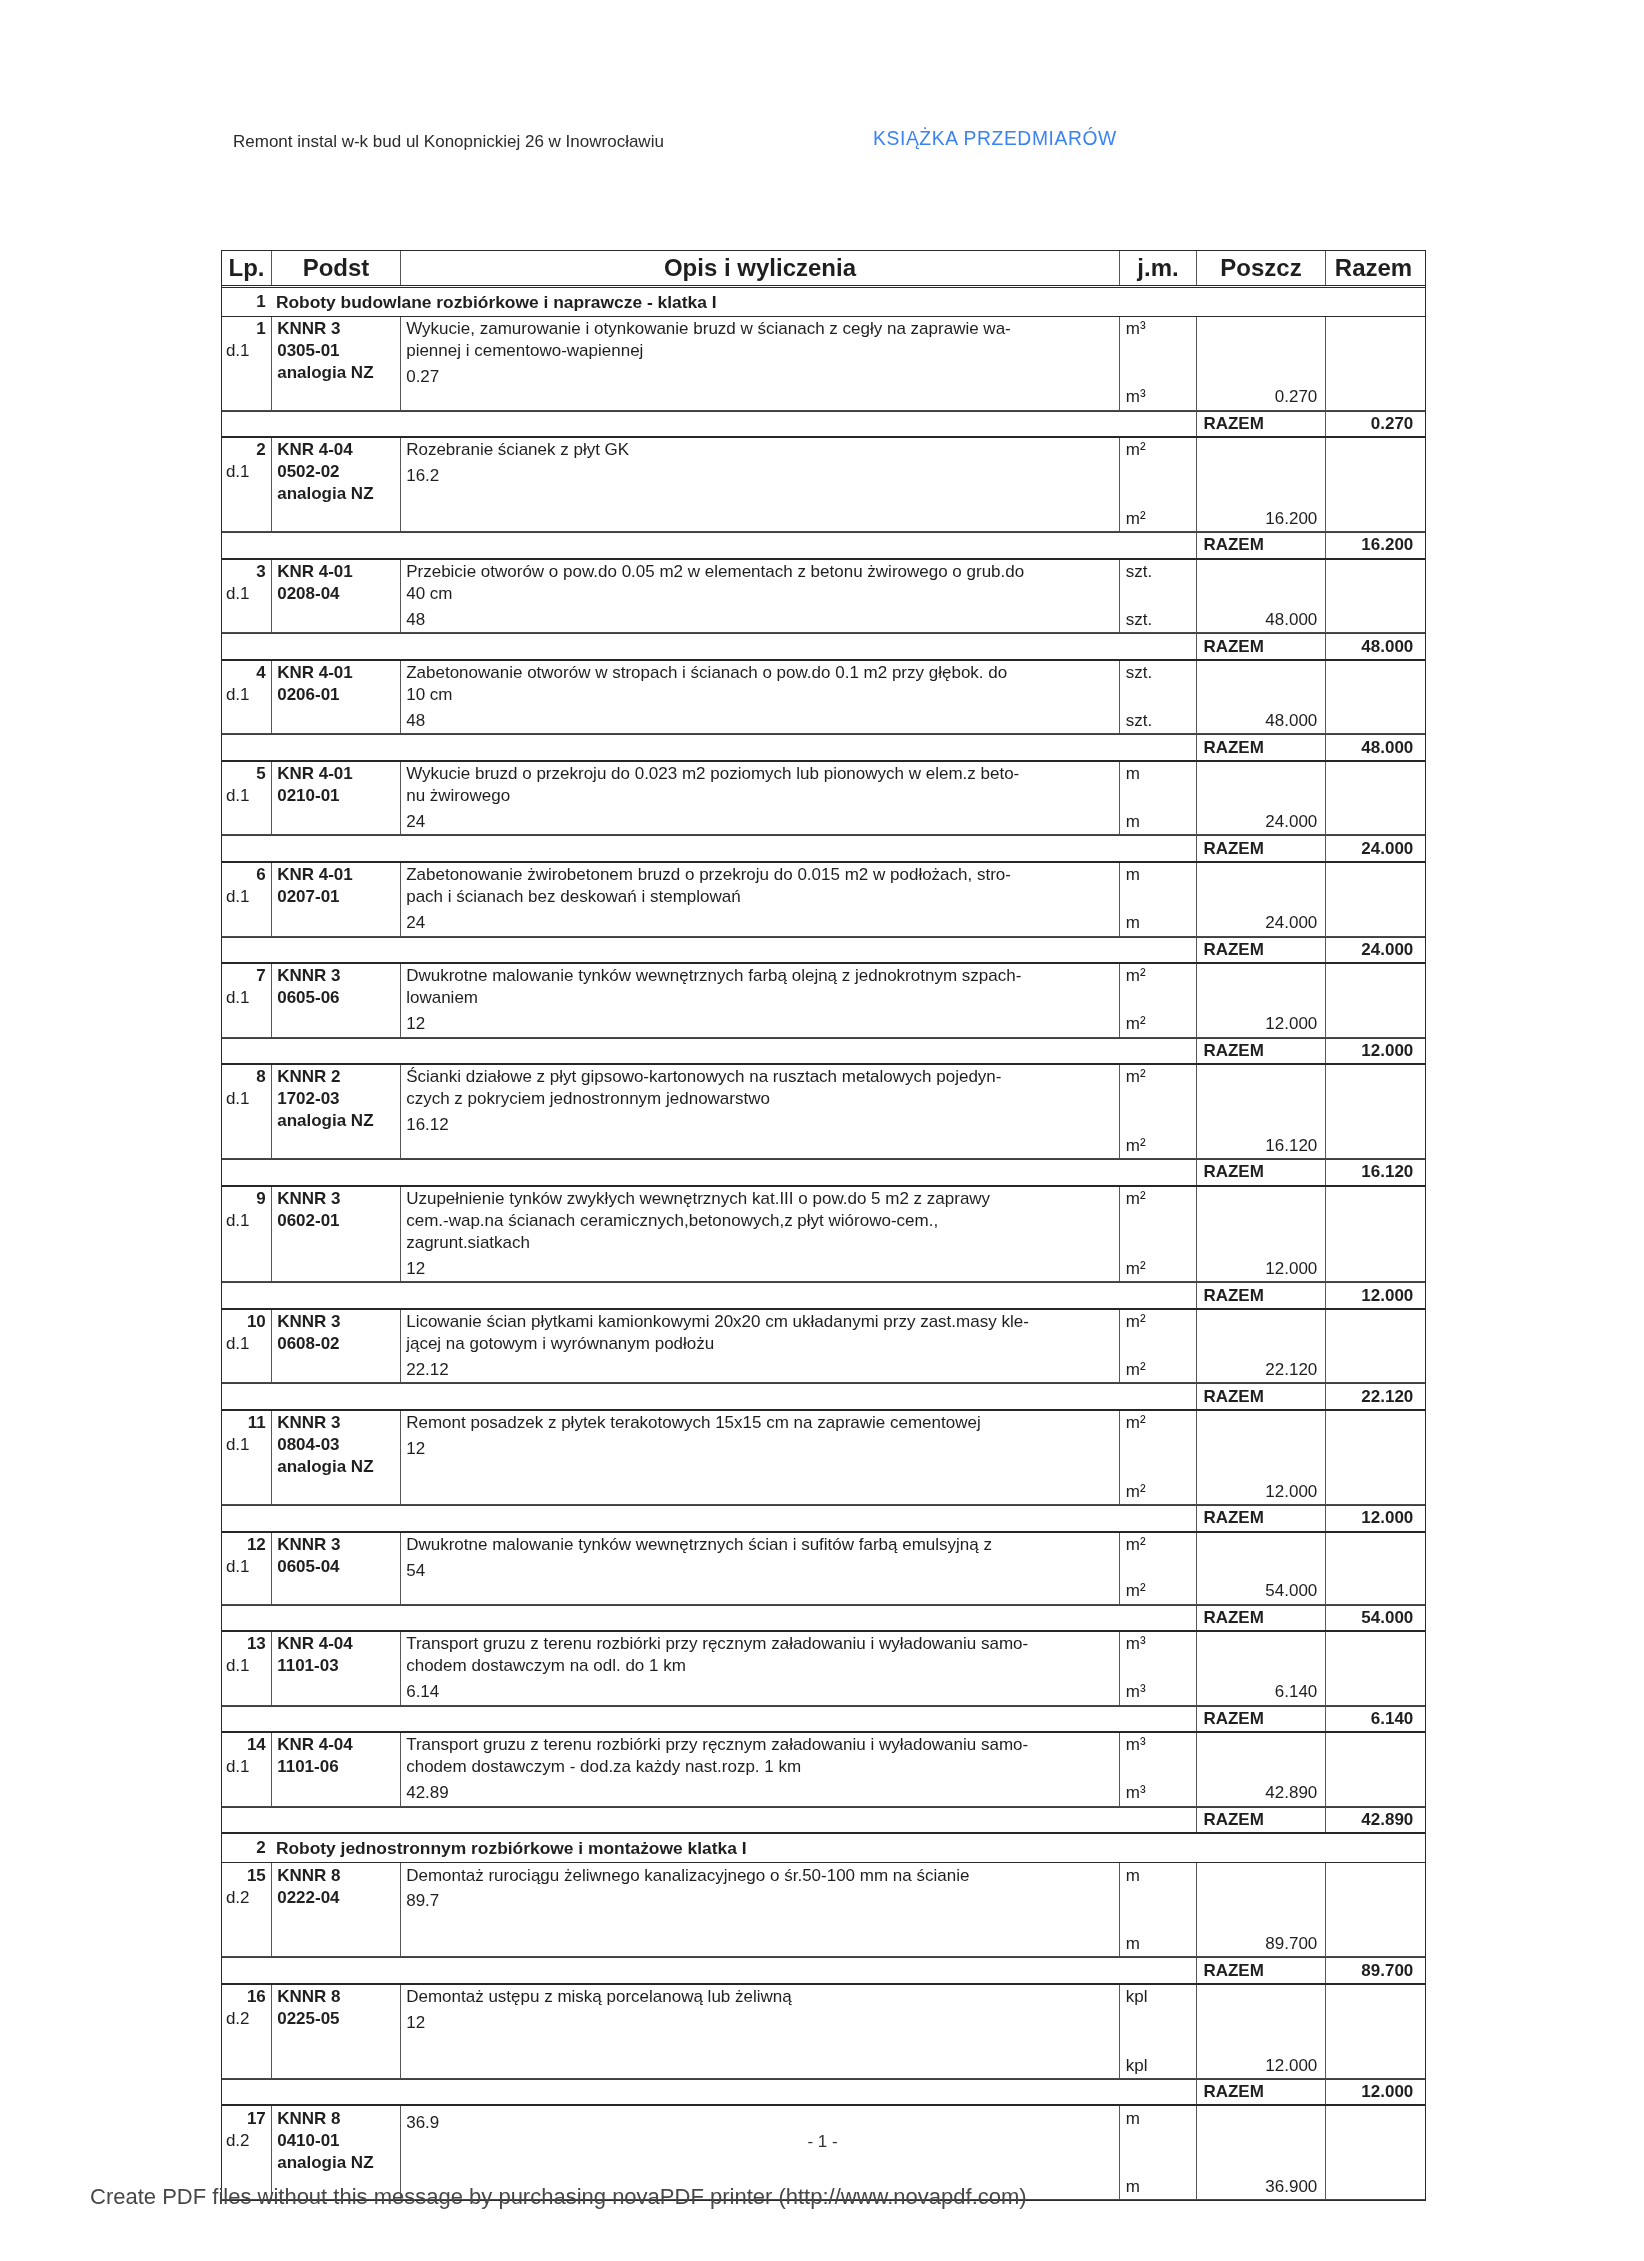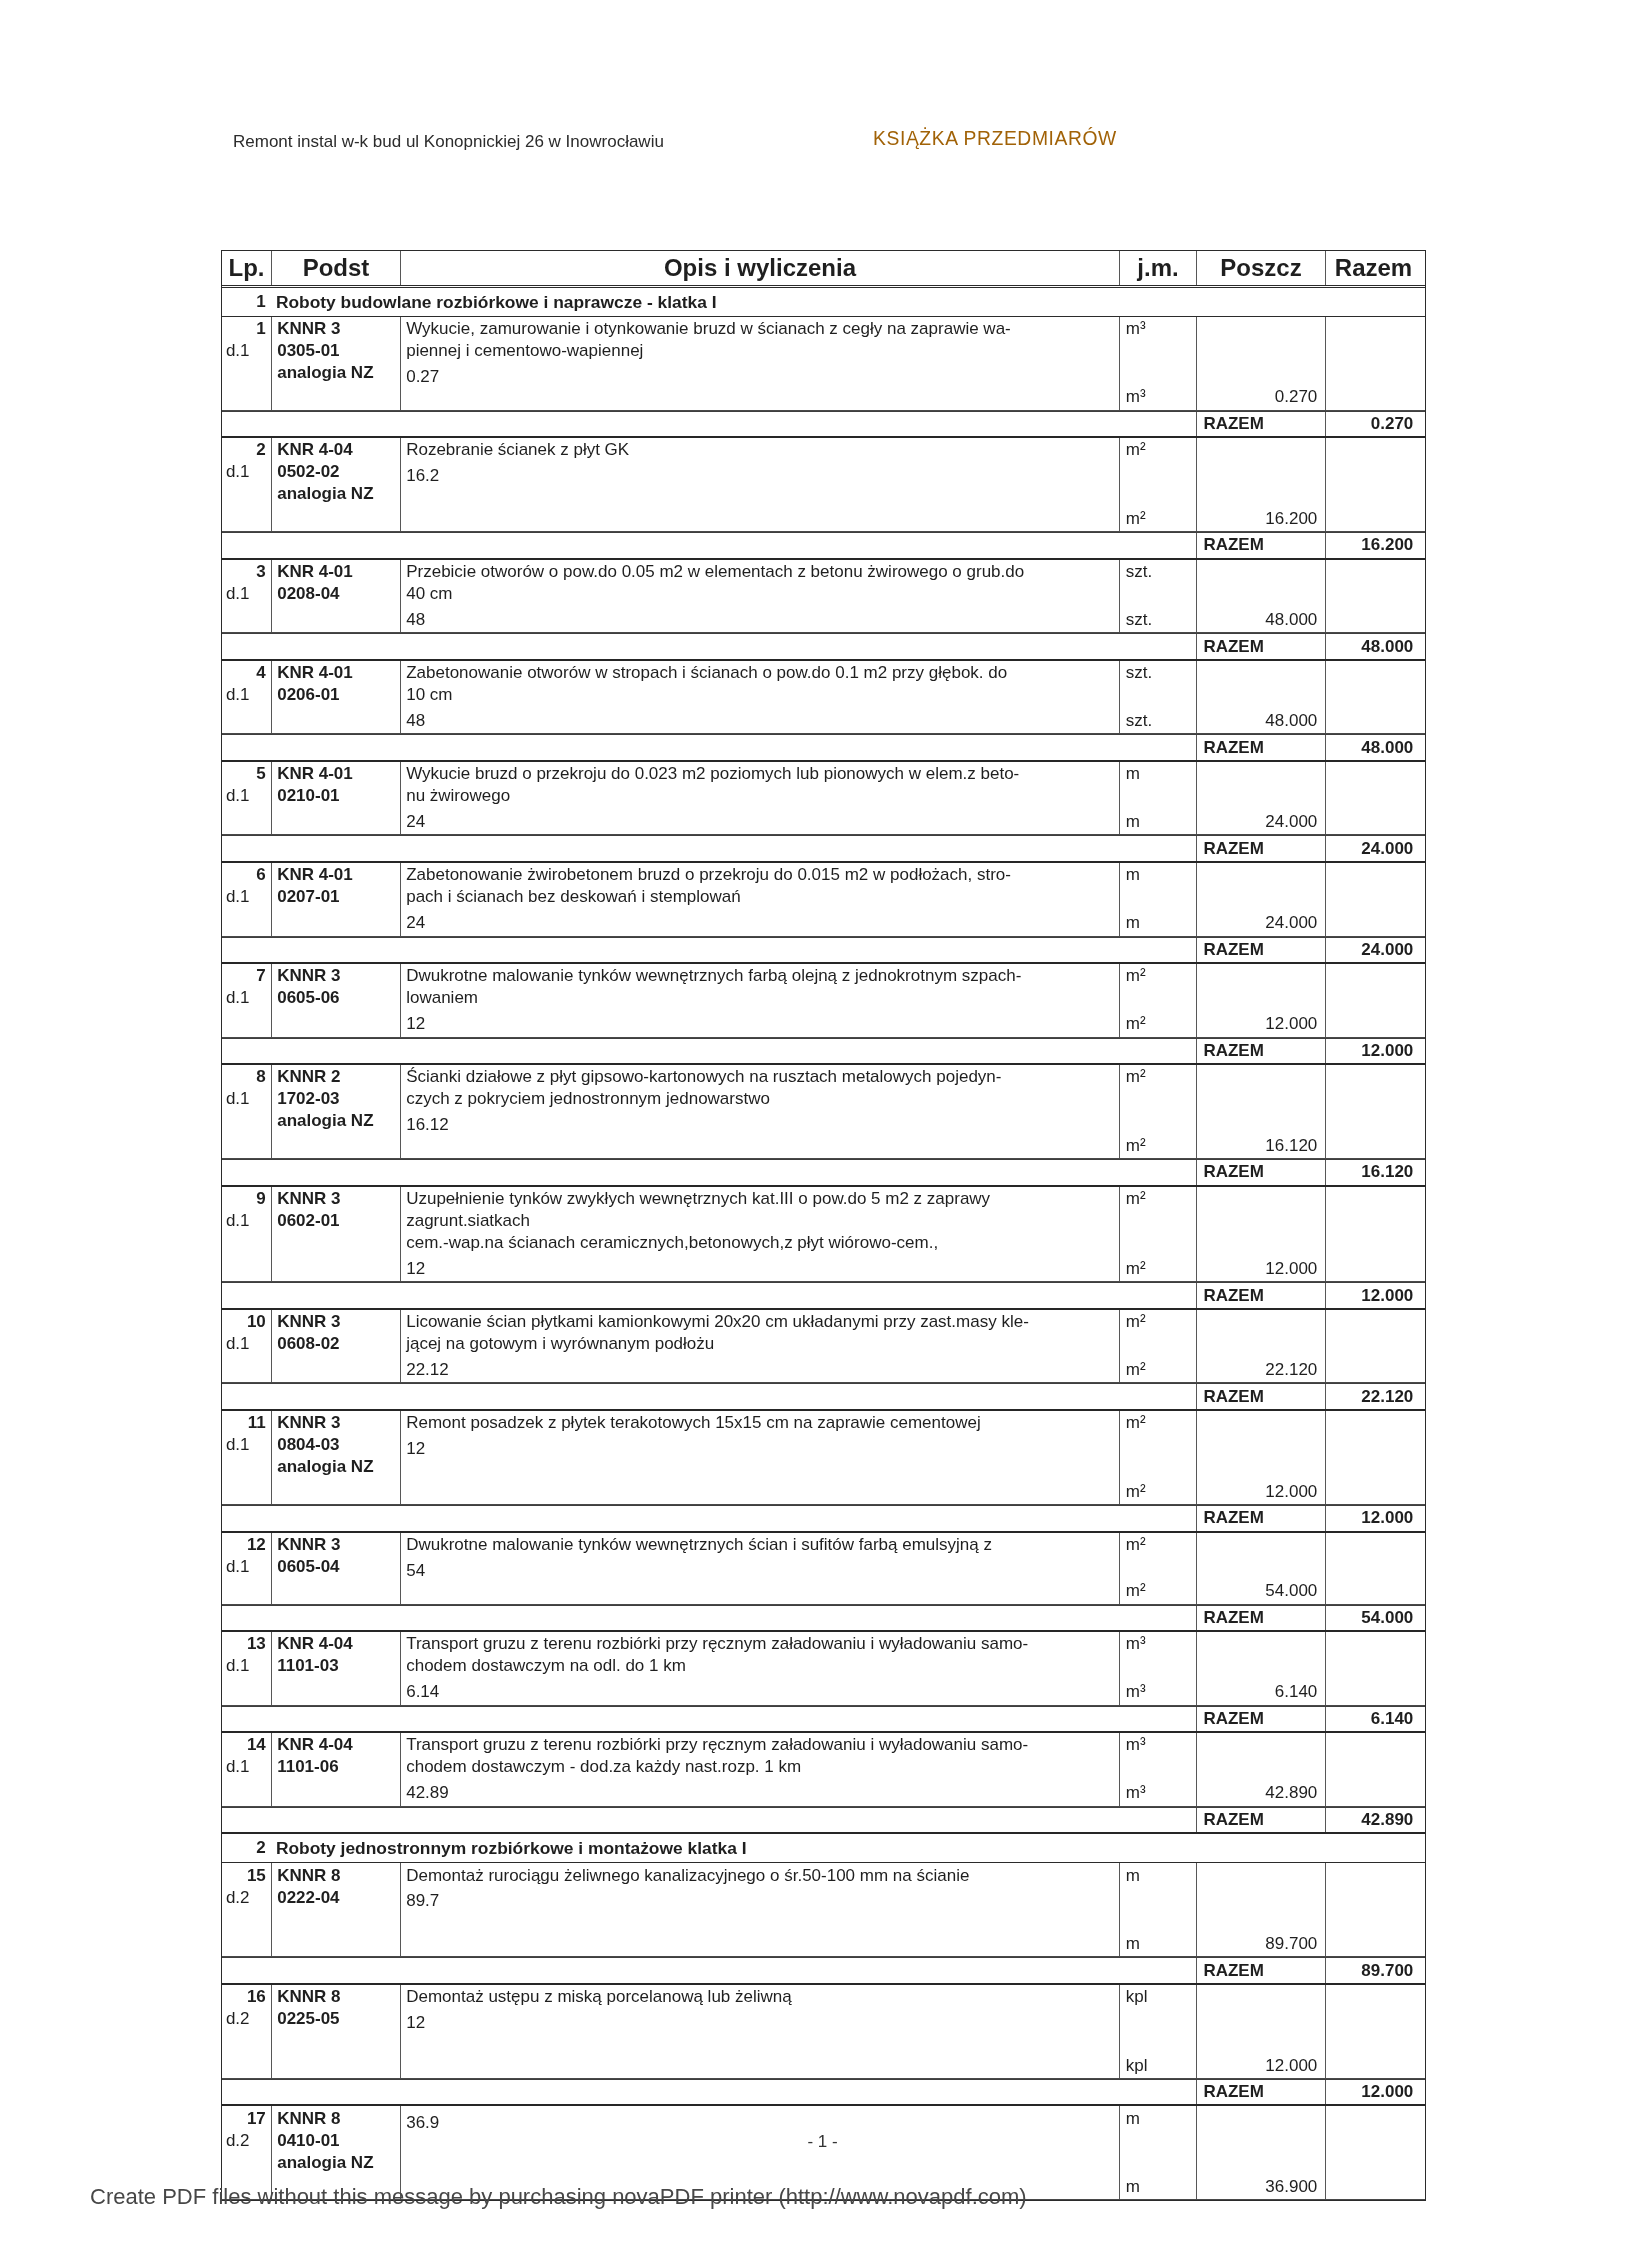--- a/index.html
+++ b/index.html
@@ -4,21 +4,21 @@
 <style>
   html,body{margin:0;padding:0;}
   body{
     width:1644px;height:2261px;position:relative;background:#ffffff;
     font-family:"Liberation Sans", sans-serif;color:#1f1f1f;
     font-size:17px;line-height:22px;
   }
   
   .doc-header{position:absolute;top:128px;left:221px;width:1224px;height:28px;}
   .proj-title{position:absolute;left:12px;top:2.6px;font-size:17px;color:#2c2c2c;white-space:nowrap;}
-  .doc-title{position:absolute;left:652px;top:0;font-size:19.3px;color:#a16207;letter-spacing:0.6px;white-space:nowrap;}
+  .doc-title{position:absolute;left:652px;top:0;font-size:19.3px;color:#3b82f6;letter-spacing:0.6px;white-space:nowrap;}
   
   .table{position:absolute;left:221px;top:250px;width:1203px;border:1.9px solid #2b2b2b;background:#fff;}
   .row{display:grid;grid-template-columns:50px 129px 719px 77px 129px 95px;}
   .cell{border-right:1.3px solid #575757;padding:1.3px 5.2px;box-sizing:border-box;min-width:0;}
   .row .cell:last-child{border-right:none;}
   .thead{border-bottom:3.2px double #2b2b2b;}
   .thead .cell{font-weight:bold;text-align:center;font-size:24px;padding:5.8px 2.6px;}
   
   .sec-row{border-bottom:1.9px solid #2b2b2b;font-weight:bold;min-height:28px;align-items:center;}
   .sec-no{text-align:right;padding:2.6px 6.4px;}
@@ -315,22 +315,22 @@
           <div class="num">9</div>
           <div class="dref">d.1</div>
         </div>
         <div class="cell c-podst">
           <div class="code">KNNR 3</div>
           <div class="code">0602-01</div>
         </div>
         <div class="cell c-opis">
           <div class="desc">
             <div class="desc-line">Uzupełnienie tynków zwykłych wewnętrznych kat.III o pow.do 5 m2 z zaprawy</div>
+            <div class="desc-line">cem.-wap.na ścianach ceramicznych,betonowych,z płyt wiórowo-cem.,</div>
             <div class="desc-line">zagrunt.siatkach</div>
-            <div class="desc-line">cem.-wap.na ścianach ceramicznych,betonowych,z płyt wiórowo-cem.,</div>
           </div>
           <div class="calc">12</div>
         </div>
         <div class="cell c-jm">
           <div class="jm-top">m²</div>
           <div class="jm-bot">m²</div>
         </div>
         <div class="cell c-poszcz">
           <div class="poszcz-val">12.000</div>
         </div>

